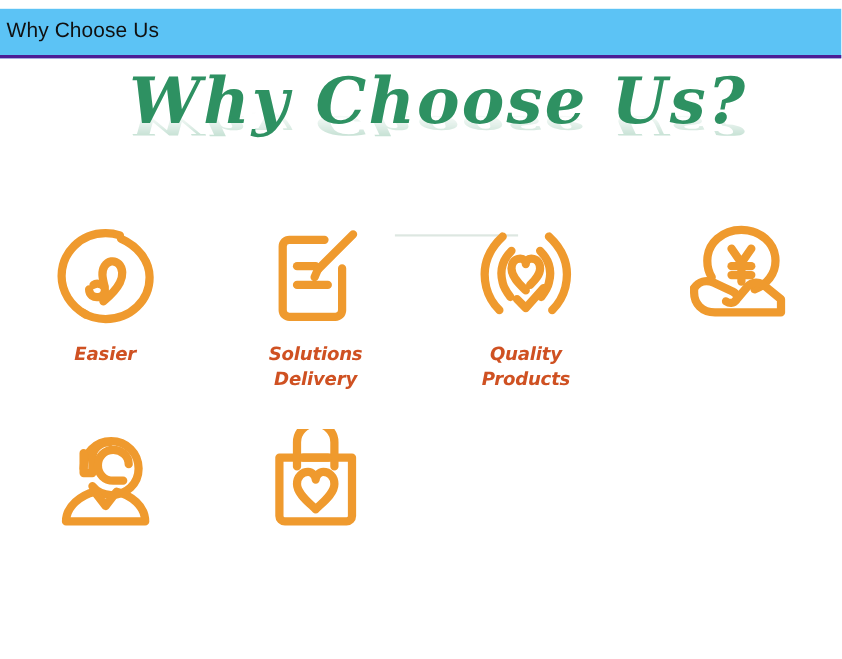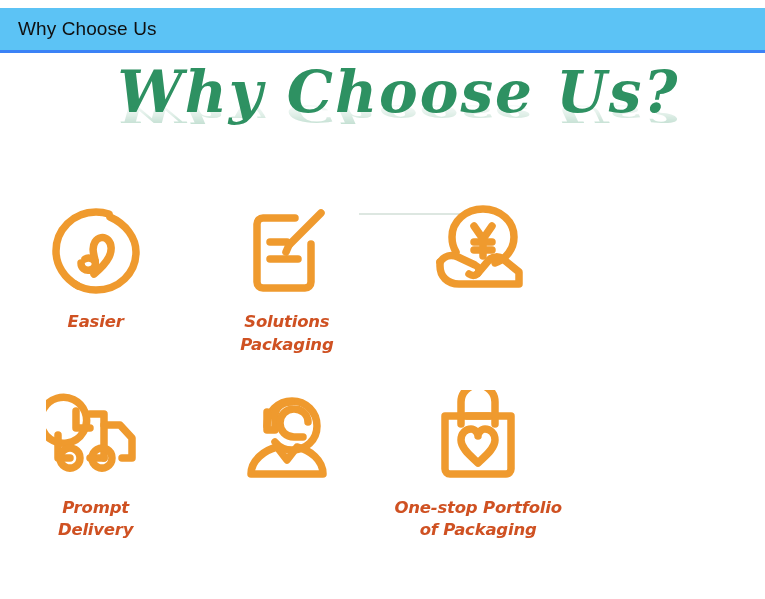--- a/index.html
+++ b/index.html
@@ -17,24 +17,24 @@
   }
 
   
   #top-spacer {
     height: 8px;
     background: #ffffff;
   }
   #window-banner {
     height: 45px;
     background: #5cc3f5;
-    border-bottom: 3px solid #3b82f6;
+    border-bottom: 3px solid #4c1d95;
     display: flex;
     align-items: center;
-    padding-left: 18px;
+    padding-left: 6px;
     box-sizing: border-box;
   }
   #window-banner .banner-title {
     font-size: 19px;
     color: #101010;
     font-family: "Liberation Sans", sans-serif;
     letter-spacing: 0.1px;
   }
 
   
@@ -168,24 +168,40 @@
         <svg width="92" height="92" viewBox="0 0 92 92" fill="none" stroke="#ef9a2e" stroke-width="7.5" stroke-linecap="round" stroke-linejoin="round">
           <path d="M70 40 V78 A6 6 0 0 1 64 84 H22 A6 6 0 0 1 16 78 V20 A6 6 0 0 1 22 14 H54"></path>
           <path d="M29 38 H46"></path>
           <path d="M29 55 H57"></path>
           <path d="M48 41 L80 9"></path>
           <path d="M48 41 L45 48"></path>
         </svg>
       </div>
       <div class="feature-label">
         <span class="lbl-line">Solutions</span>
-        <span class="lbl-line">Packaging</span>
-      </div>
-    </div>
-
+        <span class="lbl-line">Delivery</span>
+      </div>
+    </div>
+
+    <div class="feature-cell">
+      <div class="feature-icon">
+        <svg width="92" height="92" viewBox="0 0 92 92" fill="none" stroke="#ef9a2e" stroke-width="7.5" stroke-linecap="round" stroke-linejoin="round">
+          <path d="M25 11 C11 24 6 40 10 57 C12 65 16 72 22 78"></path>
+          <path d="M33 24 C25 32 22 42 25 53 C26 58 29 62 32 66"></path>
+          <path d="M67 11 C81 24 86 40 82 57 C80 65 76 72 70 78"></path>
+          <path d="M59 24 C67 32 70 42 67 53 C66 58 63 62 60 66"></path>
+          <path d="M46 60 C41 55 33 48 33 40 C33 34 37 31 41 31 C44 31 46 34 46 36 C46 34 48 31 51 31 C55 31 59 34 59 40 C59 46 54 51 50 55"></path>
+          <path d="M38 68 L46 76 L62 58"></path>
+        </svg>
+      </div>
+      <div class="feature-label">
+        <span class="lbl-line">Quality</span>
+        <span class="lbl-line">Products</span>
+      </div>
+    </div>
 
     <div class="feature-cell">
       <div class="feature-icon">
         <svg width="94" height="92" viewBox="0 0 94 92" fill="none" stroke="#ef9a2e" stroke-width="7.5" stroke-linecap="round" stroke-linejoin="round">
           <path d="M25 48 C22 43 21 37 21 33 C21 17 35 5 52 5 C69 5 83 17 83 33 C83 45 75 55 64 59"></path>
           <path d="M43 22 L52 35 L61 22"></path>
           <path d="M52 35 V52"></path>
           <path d="M43 38 H61"></path>
           <path d="M43 46 H61"></path>
           <path d="M9 58 C13 52 20 50 27 53 L44 61 C48 63 49 66 47 69 C45 72 41 72 38 70"></path>
@@ -193,38 +209,20 @@
         </svg>
       </div>
       <div class="feature-label">
       </div>
     </div>
 
   </div>
 
   <div class="feature-row" id="row-two">
 
-    <div class="feature-cell">
-      <div class="feature-icon">
-        <svg width="100" height="92" viewBox="0 0 100 92" fill="none" stroke="#ef9a2e" stroke-width="7.5" stroke-linecap="round" stroke-linejoin="round">
-          <path d="M39 22 A23 23 0 1 0 21 53 A23 23 0 0 0 39 22"></path>
-          <path d="M30 21 V38 H44"></path>
-          <path d="M12 45 V68 H24"></path>
-          <path d="M44 68 H58"></path>
-          <path d="M58 68 V24 H44"></path>
-          <path d="M58 35 H74 L86 48 V68 H76"></path>
-          <path d="M34 68 A10 10 0 1 0 34 68.1"></path>
-          <path d="M66 68 A10 10 0 1 0 66 68.1"></path>
-        </svg>
-      </div>
-      <div class="feature-label">
-        <span class="lbl-line">Prompt</span>
-        <span class="lbl-line">Delivery</span>
-      </div>
-    </div>
 
     <div class="feature-cell">
       <div class="feature-icon">
         <svg width="96" height="92" viewBox="0 0 96 92" fill="none" stroke="#ef9a2e" stroke-width="7.5" stroke-linecap="round" stroke-linejoin="round">
           <path d="M28 36 C28 22 39 11 53 11 C67 11 78 22 78 36 C78 50 67 60 53 60 C46 60 40 57 36 52"></path>
           <path d="M28 22 V40 H36 V26 C36 18 43 12 52 12"></path>
           <path d="M69 32 C69 24 62 19 55 19 C47 19 41 25 41 33 C41 41 47 47 55 47 H64"></path>
           <path d="M12 84 C12 70 26 60 38 57 L48 70 L58 57 C71 60 84 70 84 84 Z"></path>
         </svg>
       </div>
@@ -233,21 +231,17 @@
 
     <div class="feature-cell">
       <div class="feature-icon">
         <svg width="92" height="92" viewBox="0 0 92 92" fill="none" stroke="#ef9a2e" stroke-width="7.5" stroke-linecap="round" stroke-linejoin="round">
           <path d="M13 26 H79 V79 A5 5 0 0 1 74 84 H18 A5 5 0 0 1 13 79 Z"></path>
           <path d="M29 34 V12 A17 17 0 0 1 63 12 V34"></path>
           <path d="M35 26 H57"></path>
           <path d="M46 73 C40 67 29 59 29 50 C29 43 34 39 39 39 C43 39 46 43 46 46 C46 43 49 39 53 39 C58 39 63 43 63 50 C63 59 52 67 46 73 Z"></path>
         </svg>
       </div>
-      <div class="feature-label">
-        <span class="lbl-line">One-stop Portfolio</span>
-        <span class="lbl-line">of Packaging</span>
-      </div>
     </div>
 
   </div>
 
 </div>
 
 </body></html>

